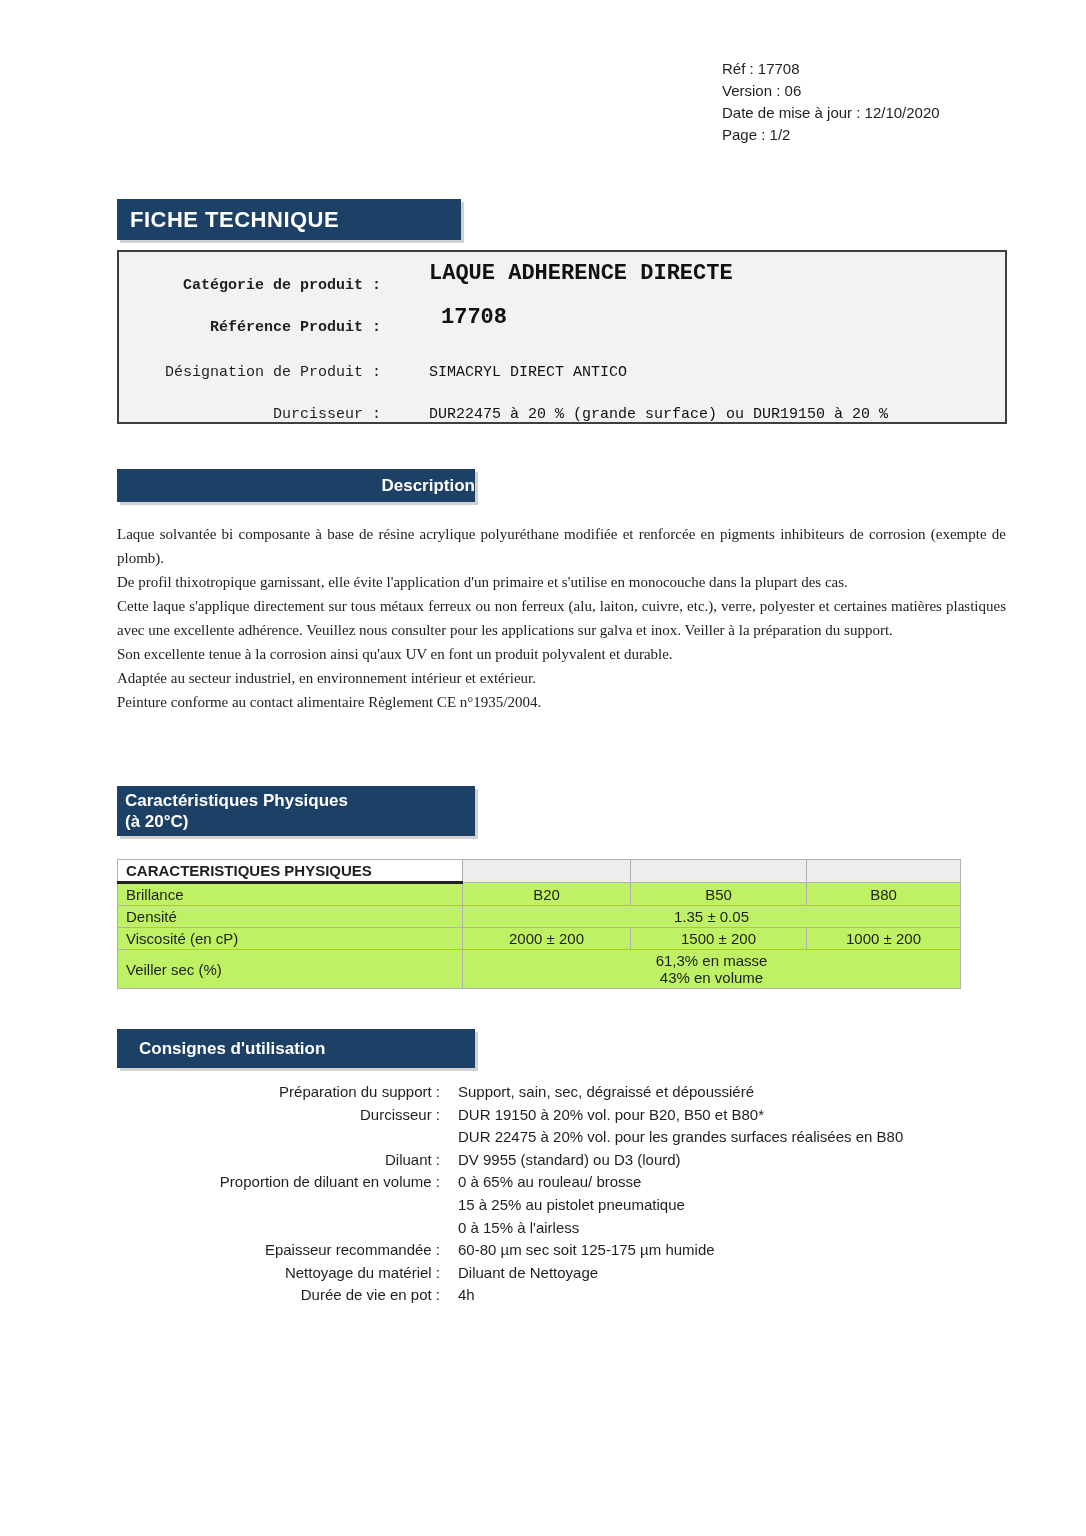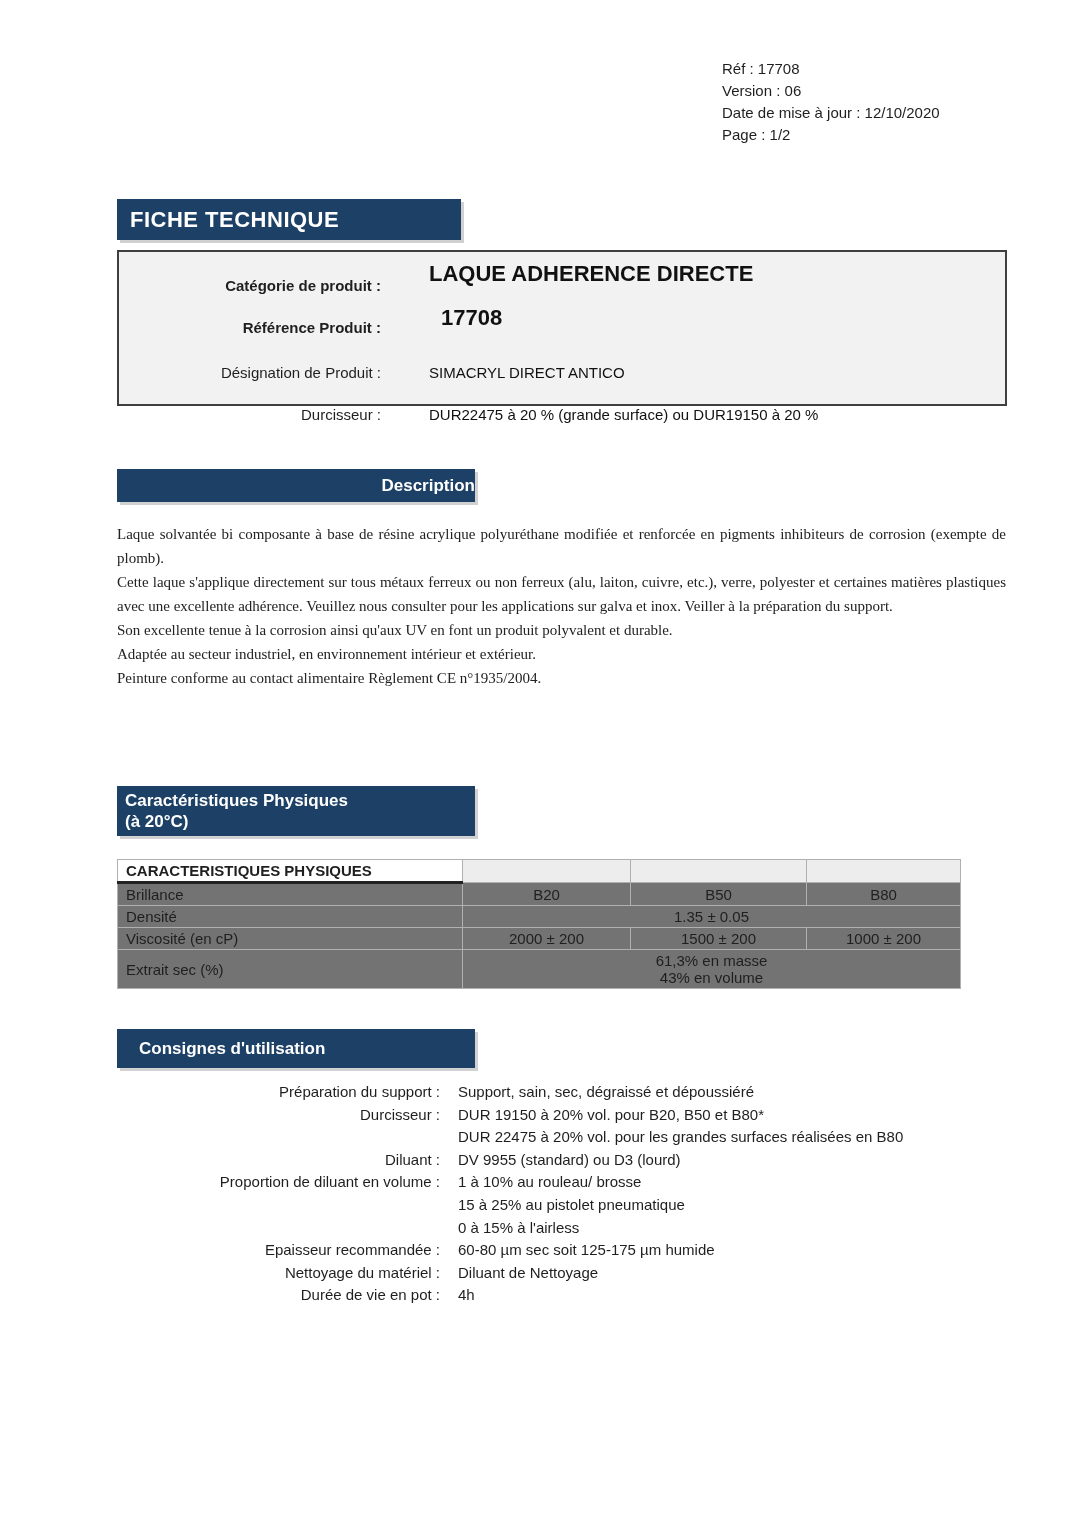--- a/index.html
+++ b/index.html
@@ -49,24 +49,25 @@
     line-height: 21px;
   }
   #bar-usage {
     left: 117px; top: 1029px; width: 358px; height: 39px;
     font-size: 17px; padding-left: 22px;
   }
 
   
   #product-box {
     position: absolute;
-    left: 117px; top: 250px; width: 890px; height: 156px;
+    left: 117px; top: 250px; width: 890px; height: 174px;
     background: #f2f2f2;
     border: 2px solid #3f3f3f;
     box-sizing: border-box;
+    font-family: Liberation Mono, monospace;
   }
   .pb-label {
     position: absolute; left: 0; width: 262px;
     text-align: right; font-size: 15px; color: #1f1f1f;
   }
   .pb-label.bold { font-weight: bold; }
   .pb-value { position: absolute; left: 310px; font-size: 15px; color: #111; }
   .pb-value.big { font-size: 22px; font-weight: bold; }
 
   
@@ -83,21 +84,21 @@
     position: absolute;
     left: 117px; top: 859px; width: 843px;
     border-collapse: collapse;
     table-layout: fixed;
     font-size: 15px; color: #1f1f1f; border-radius: 25px;
   }
   #phys-table td {
     border: 1px solid #b0b0b0;
     padding: 2px 8px;
     height: 22px;
-    background: #737373;
+    background: #bef264;
     box-sizing: border-box;
   }
   #phys-table td.center { text-align: center; padding: 2px 2px; }
   #phys-table td.head-title {
     font-weight: bold;
     border-bottom: 3px solid #222;
     background: #ffffff;
   }
   #phys-table td.head-empty { background: #ededed; }
 
@@ -139,20 +140,21 @@
 
     <div class="pb-label" style="top:154px">Durcisseur :</div>
     <div class="pb-value" style="top:154px">DUR22475 à 20 % (grande surface) ou DUR19150 à 20 %</div>
   </div>
 
   <div class="bar" id="bar-desc">
     <span>Description</span>
   </div>
   <div id="description-text">
     <p>Laque solvantée bi composante à base de résine acrylique polyuréthane modifiée et renforcée en pigments inhibiteurs de corrosion (exempte de plomb).</p>
+    <p>De profil thixotropique garnissant, elle évite l'application d'un primaire et s'utilise en monocouche dans la plupart des cas.</p>
     <p>Cette laque s'applique directement sur tous métaux ferreux ou non ferreux (alu, laiton, cuivre, etc.), verre, polyester et certaines matières plastiques avec une excellente adhérence. Veuillez nous consulter pour les applications sur galva et inox. Veiller à la préparation du support.</p>
     <p>Son excellente tenue à la corrosion ainsi qu'aux UV en font un produit polyvalent et durable.</p>
     <p>Adaptée au secteur industriel, en environnement intérieur et extérieur.</p>
     <p>Peinture conforme au contact alimentaire Règlement CE n°1935/2004.</p>
   </div>
 
   <div class="bar" id="bar-phys">
     <span>Caractéristiques Physiques</span>
     <span>(à 20°C)</span>
   </div>
@@ -181,21 +183,21 @@
       <td>Densité</td>
       <td class="center" colspan="3">1.35 ± 0.05</td>
     </tr>
     <tr>
       <td>Viscosité (en cP)</td>
       <td class="center">2000 ± 200</td>
       <td class="center">1500 ± 200</td>
       <td class="center">1000 ± 200</td>
     </tr>
     <tr>
-      <td>Extrait sec (%)</td>
+      <td>Veiller sec (%)</td>
       <td class="center" colspan="3">
         <div>61,3% en masse</div>
         <div>43% en volume</div>
       </td>
     </tr>
   </tbody>
     </table>
 
   <div class="bar" id="bar-usage">
     <span>Consignes d'utilisation</span>
@@ -213,21 +215,21 @@
     <div class="u-line">
       <div class="u-label"></div>
       <div class="u-value">DUR 22475 à 20% vol. pour les grandes surfaces réalisées en B80</div>
     </div>
     <div class="u-line">
       <div class="u-label">Diluant :</div>
       <div class="u-value">DV 9955 (standard) ou D3 (lourd)</div>
     </div>
     <div class="u-line">
       <div class="u-label">Proportion de diluant en volume :</div>
-      <div class="u-value">1 à 10% au rouleau/ brosse</div>
+      <div class="u-value">0 à 65% au rouleau/ brosse</div>
     </div>
     <div class="u-line">
       <div class="u-label"></div>
       <div class="u-value">15 à 25% au pistolet pneumatique</div>
     </div>
     <div class="u-line">
       <div class="u-label"></div>
       <div class="u-value">0 à 15% à l'airless</div>
     </div>
     <div class="u-line">

